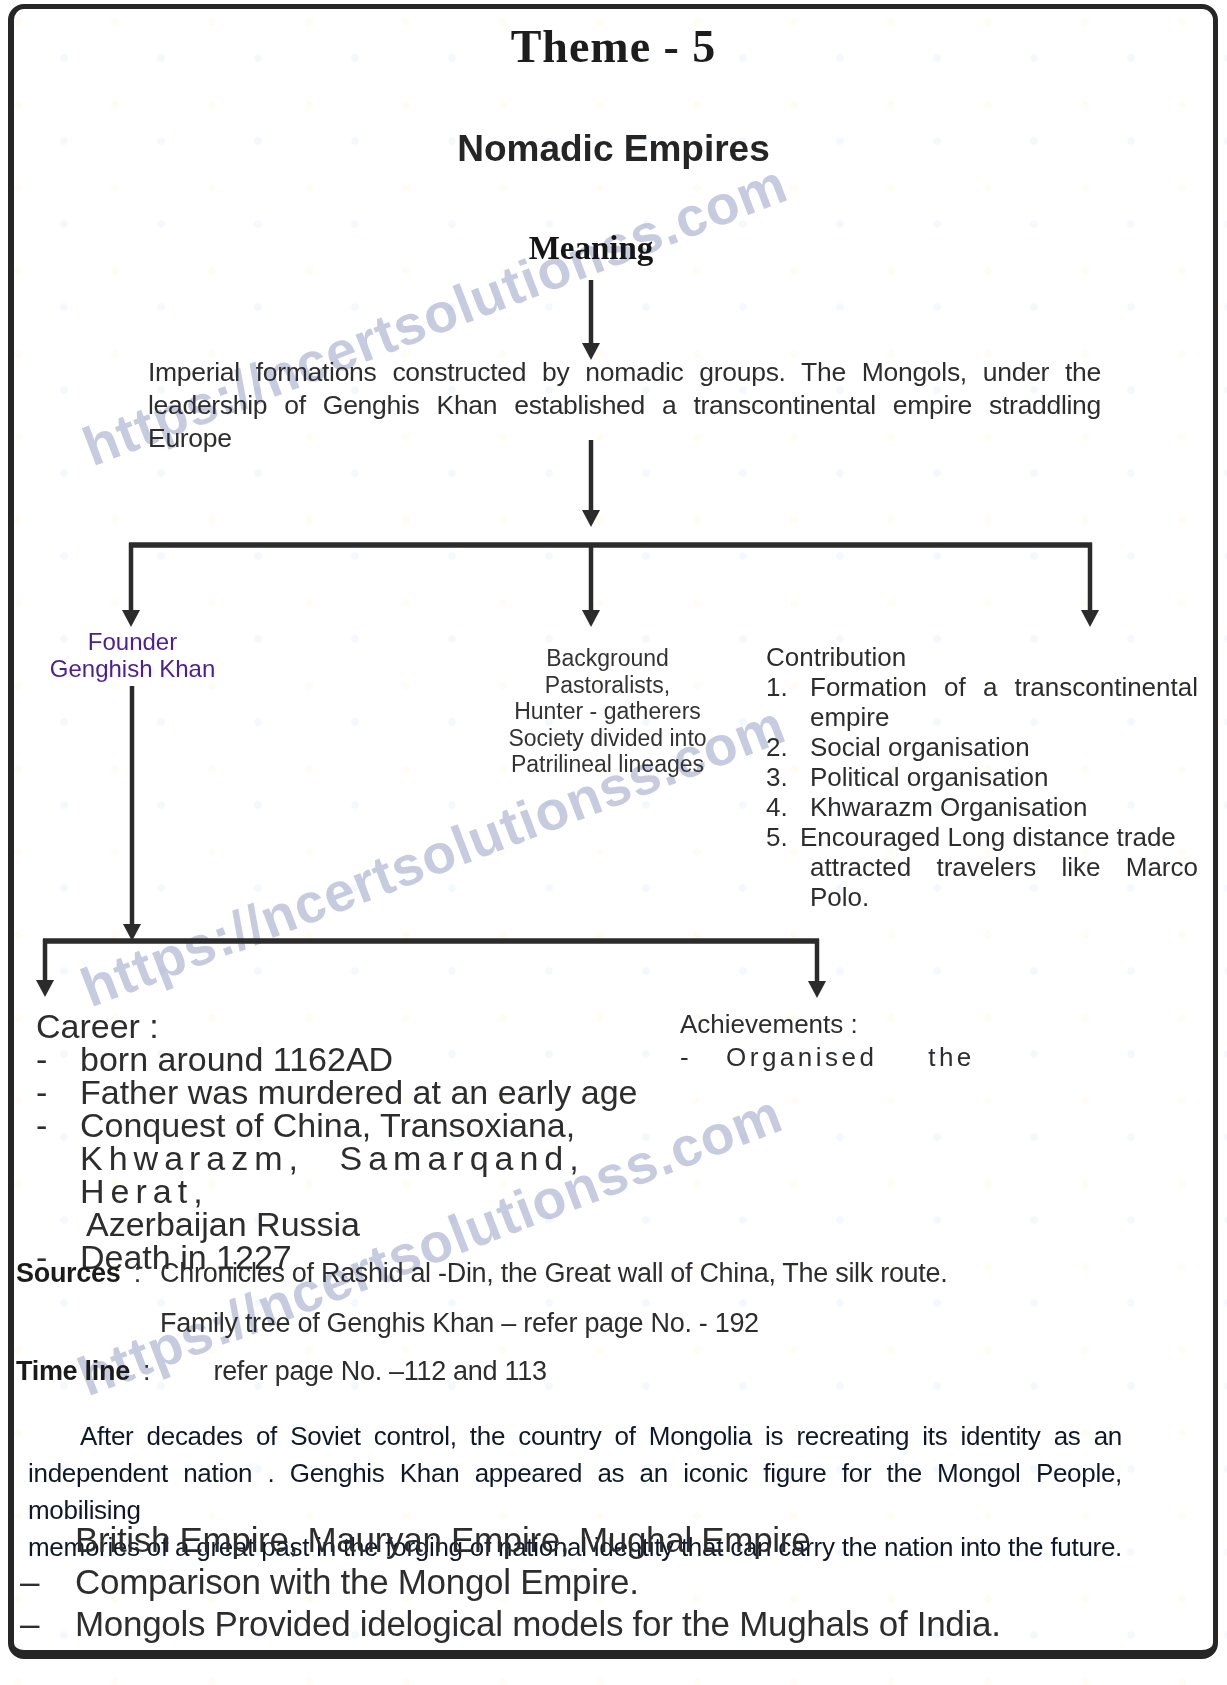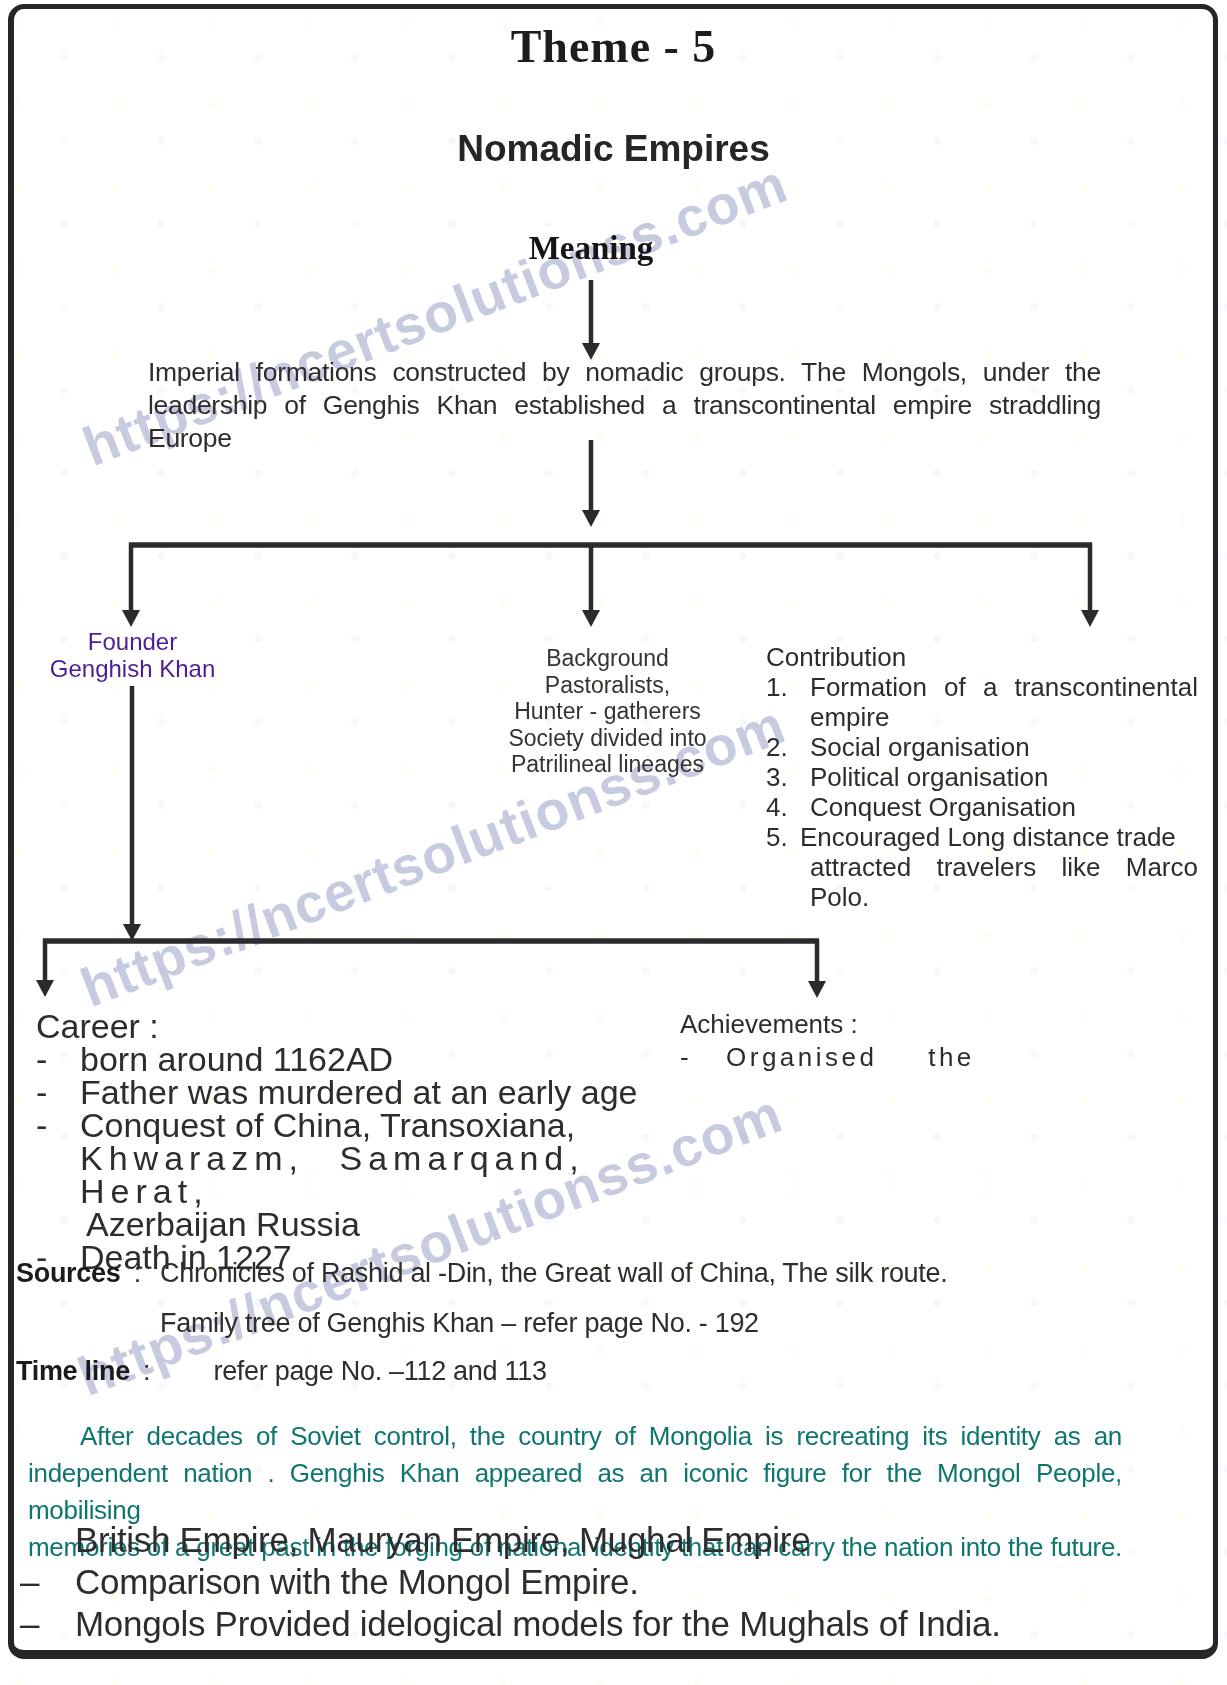--- a/index.html
+++ b/index.html
@@ -52,21 +52,21 @@
   .spread{letter-spacing:6px;word-spacing:20px;}
   .az-ind{margin-left:50px;}
   .achv{left:680px;top:1008px;width:300px;font-size:26px;line-height:33px;color:#2d2d2d;}
   .achv .row{display:flex;}
   .dash-col2{flex:none;width:46px;}
   .spread2{letter-spacing:3.5px;word-spacing:40px;}
   .army-ind{margin-left:46px;}
   .note-row{font-size:27px;letter-spacing:-0.3px;color:#2d2d2d;white-space:nowrap;}
   .bold-label{font-weight:bold;color:#1b1b1b;}
   .para2{left:28px;top:1418px;width:1094px;font-size:26px;letter-spacing:-0.3px;
-    line-height:37px;color:#0f766e;}
+    line-height:37px;color:#0f172a;}
   .para2 .first{text-indent:52px;}
   .blist{font-size:35px;letter-spacing:-0.3px;color:#2d2d2d;white-space:nowrap;}
   .page-num{left:0;top:1652px;width:1227px;text-align:center;font-size:30px;color:#222;margin-top:44px;}
   svg.connectors{left:0;top:0;}
 </style>
 </head>
 <body>
 
 <div class="sheet">
 
@@ -139,21 +139,21 @@
     <div class="row">
       <div class="num-col">2.</div>
       <div class="grow">Social organisation</div>
     </div>
     <div class="row">
       <div class="num-col">3.</div>
       <div class="grow">Political organisation</div>
     </div>
     <div class="row">
       <div class="num-col">4.</div>
-      <div class="grow">Conquest Organisation</div>
+      <div class="grow">Khwarazm Organisation</div>
     </div>
     <div class="row">
       <div class="num-col5">5.</div>
       <div class="grow">Encouraged Long distance trade</div>
     </div>
     <div class="cont-ind jline" style="width:388px;">attracted travelers like Marco</div>
     <div class="cont-ind">Polo.</div>
   </div>
 
   <div class="abs career">

